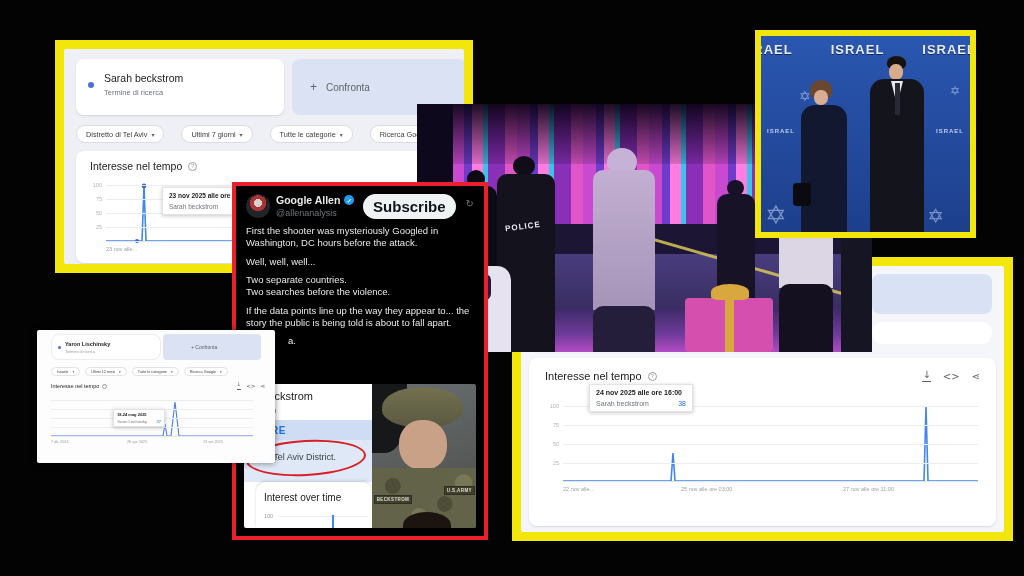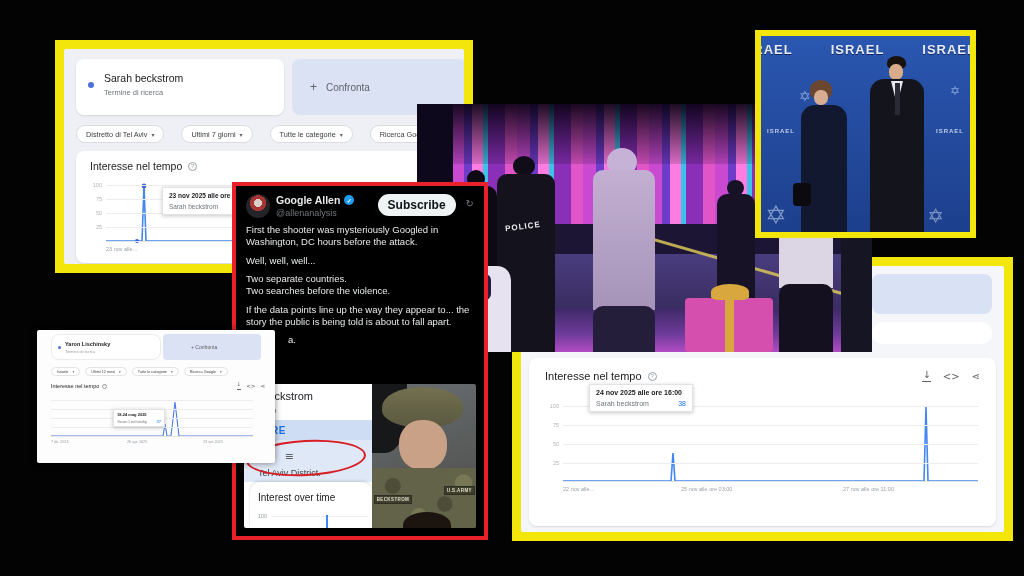--- a/index.html
+++ b/index.html
@@ -82,37 +82,37 @@
   .p-body{position:absolute;border-radius:14px 14px 0 0;}
 
   
   .tweet{left:232px;top:182px;width:256px;height:358px;z-index:5;position:absolute;background:#000;
     border:4px solid #e8212b;padding:8px 10px;color:#e7e9ea;}
   .tw-head{display:flex;align-items:flex-start;gap:6px;}
   .tw-avatar{width:24px;height:24px;border-radius:50%;background:radial-gradient(circle at 50% 38%,#d8d0c8 0 4px,#a83434 4px 8px,#23232a 8px);flex:0 0 auto;}
   .tw-name-row{display:flex;align-items:center;gap:4px;font-size:10.5px;font-weight:bold;}
   .tw-badge{display:inline-flex;align-items:center;justify-content:center;width:10px;height:10px;border-radius:50%;background:#1d9bf0;color:#fff;font-size:6px;font-weight:bold;}
   .tw-handle{font-size:9px;color:#71767b;margin-top:2px;}
-  .tw-sub{margin-left:auto;background:#eff3f4;color:#0f1419;font-size:12px;font-weight:bold;border-radius:999px;padding:4px 10px;}
+  .tw-sub{margin-left:auto;background:#eff3f4;color:#0f1419;font-size:15px;font-weight:bold;border-radius:999px;padding:4px 10px;}
   .tw-aux{color:#71767b;font-size:10px;margin-left:4px;margin-top:4px;}
   .tw-body{margin-top:4px;font-size:9.5px;line-height:1.3;}
   .tw-body p{margin:6px 0;}
   .tw-frag{margin:6px 0 0 42px;}
   .tw-embed{position:absolute;left:8px;right:8px;bottom:8px;height:144px;display:flex;border-radius:2px;overflow:hidden;}
   .te-ui{position:relative;flex:0 0 55%;background:#fff;overflow:hidden;}
   .te-term{position:absolute;left:3px;top:6px;font-size:11px;color:#202124;}
   .te-sub{position:absolute;left:3px;top:22px;font-size:8px;color:#70757a;}
   .te-band{position:absolute;left:0;right:0;top:36px;height:20px;background:#cfddf4;}
   .te-compare{position:absolute;left:4px;top:41px;font-size:10px;font-weight:bold;color:#1a73e8;letter-spacing:.5px;}
   .te-zone{position:absolute;left:0;right:0;top:56px;bottom:46px;background:#dfe8f7;}
-  .te-filter{position:absolute;left:14px;top:67px;display:flex;align-items:center;gap:6px;flex-direction:column;}
+  .te-filter{position:absolute;left:14px;top:67px;display:flex;align-items:center;gap:6px;}
   .te-filter .fi{font-size:11px;color:#5f6368;line-height:1;}
   .te-region{font-size:9px;color:#3c4043;white-space:nowrap;}
   .te-ellipse{position:absolute;left:2px;top:56px;width:120px;height:36px;border:2.5px solid #d91f26;border-radius:50%;transform:rotate(-3deg);}
-  .te-card{position:absolute;left:6px;right:0;bottom:0;height:46px;background:#fff;border-radius:10px 10px 0 0;box-shadow:0 -1px 3px rgba(0,0,0,.15);}
+  .te-card{position:absolute;left:12px;right:0;bottom:0;height:46px;background:#fff;border-radius:10px 10px 0 0;box-shadow:0 -1px 3px rgba(0,0,0,.15);}
   .te-title{position:absolute;left:8px;top:10px;font-size:10px;color:#202124;}
   .te-ytick{position:absolute;left:8px;top:31px;font-size:5.5px;color:#9aa0a6;}
   .te-gline{position:absolute;left:22px;right:4px;top:34px;height:1px;background:#eceef0;}
   .te-spike{position:absolute;left:76px;bottom:0;width:2px;height:13px;background:#4285f4;}
   .soldier{position:relative;flex:1;background:linear-gradient(160deg,#6a6e72,#4a4c46);overflow:hidden;}
   .sd-corner{position:absolute;left:0;top:0;width:34%;height:48%;background:#17181a;border-radius:0 0 60% 0;}
   .sd-cap{position:absolute;left:10%;top:2%;width:78%;height:28%;background:linear-gradient(180deg,#73714f,#5a5840);border-radius:50% 50% 42% 42%;}
   .sd-face{position:absolute;left:26%;top:25%;width:46%;height:35%;background:#c9a187;border-radius:46%;}
   .sd-body{position:absolute;left:0;bottom:0;width:100%;height:42%;background:#63634a;
     background-image:radial-gradient(circle at 20% 30%,#4e4e38 8%,transparent 9%),radial-gradient(circle at 70% 60%,#4e4e38 9%,transparent 10%),radial-gradient(circle at 45% 80%,#787856 10%,transparent 11%),radial-gradient(circle at 88% 25%,#787856 8%,transparent 9%);}

